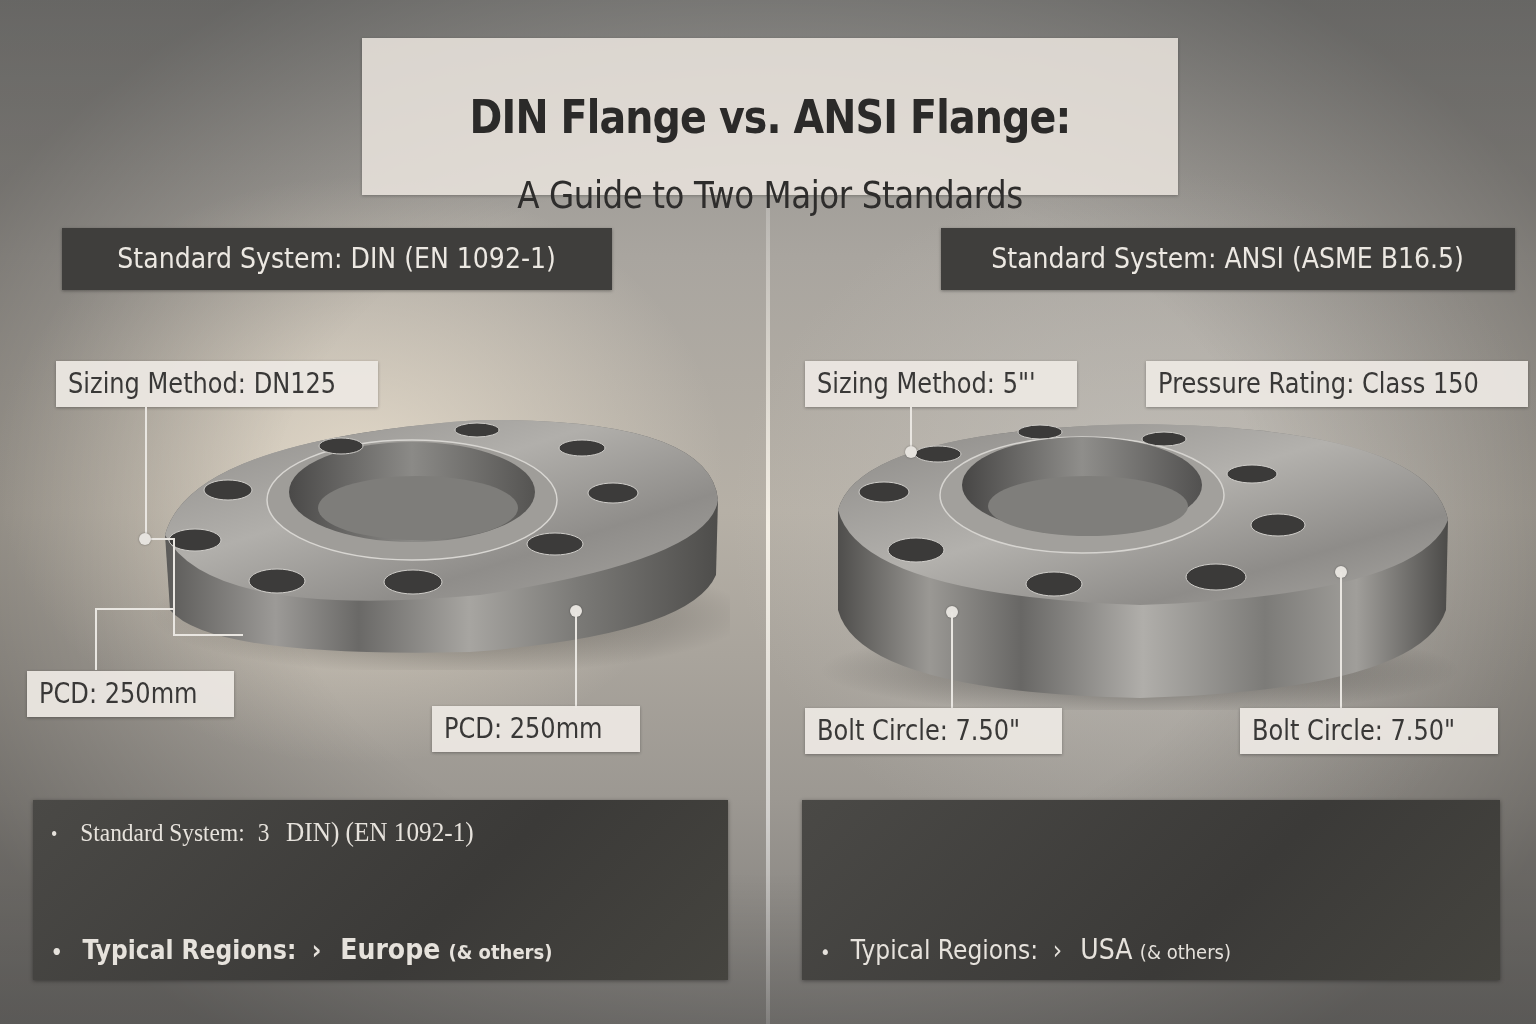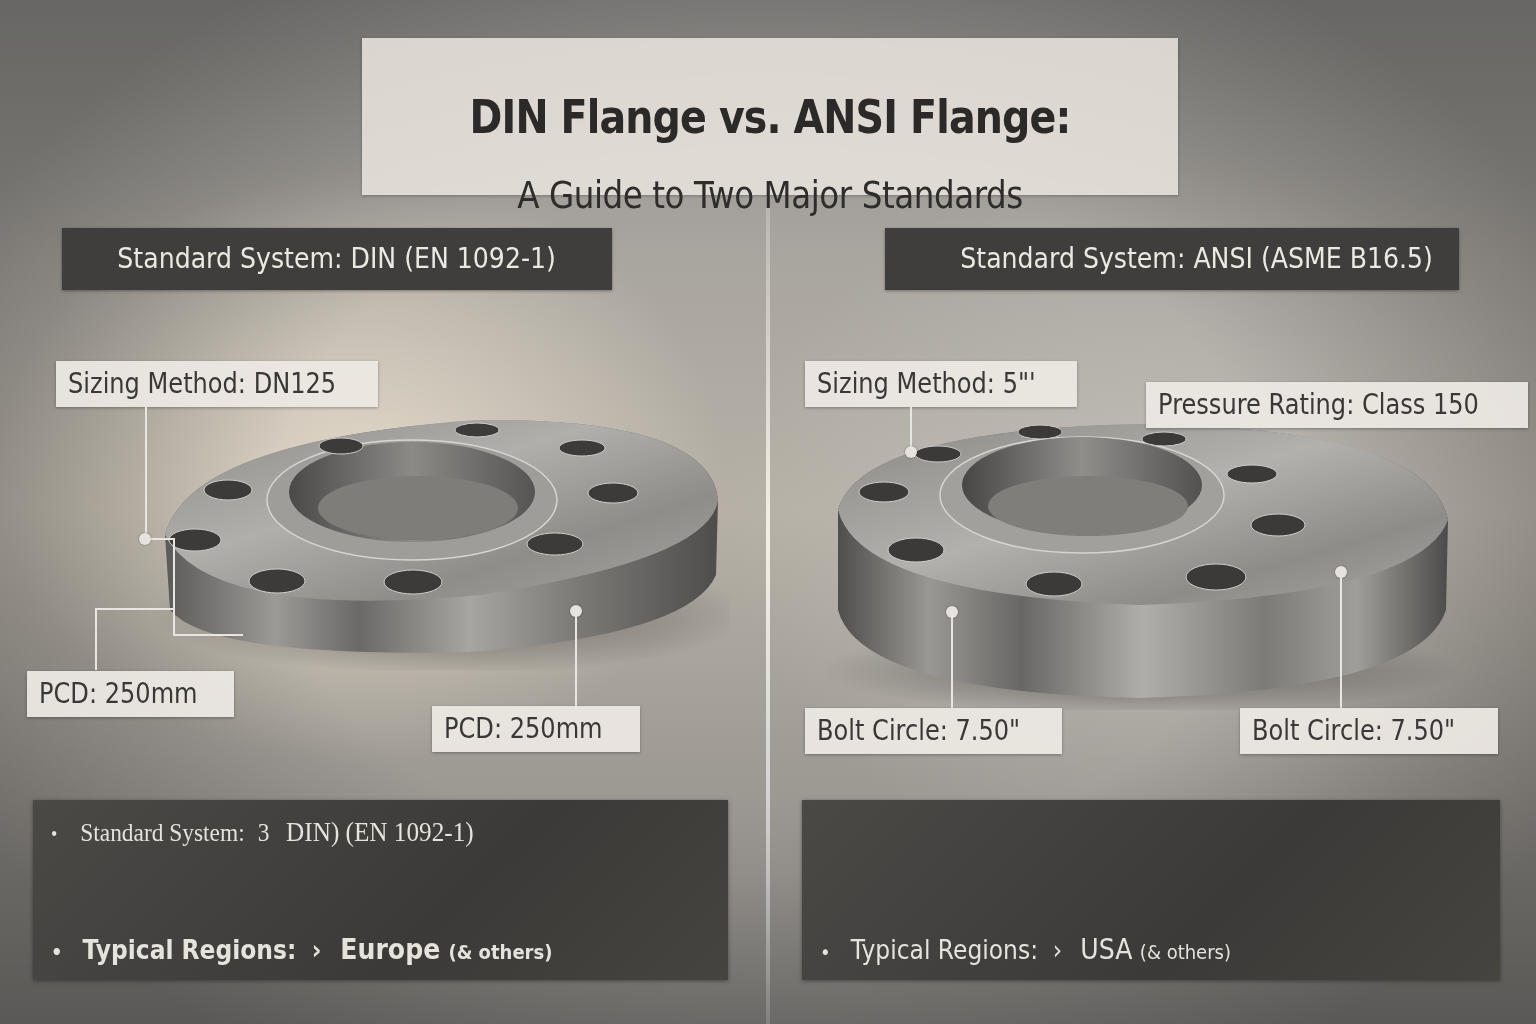--- a/index.html
+++ b/index.html
@@ -76,21 +76,21 @@
 <div class="divider"></div>
 
 <div class="title-box">
   <div class="title-main">DIN Flange vs. ANSI Flange:</div>
   <div class="title-sub">A Guide to Two Major Standards</div>
 </div>
 
 <div class="sys-bar" style="left:62px; width:550px;">
   <span class="inner">Standard System: DIN (EN 1092-1)</span>
 </div>
-<div class="sys-bar" style="left:885px; width:574px;text-align:right;">
+<div class="sys-bar" style="left:941px; width:574px;">
   <span class="inner">Standard System: ANSI (ASME B16.5)</span>
 </div>
 
 <svg class="flange" style="left:150px; top:410px;" width="580" height="260" viewBox="0 0 580 260">
   <defs>
     <linearGradient id="lsideG" x1="0" x2="1" y1="0" y2="0">
       <stop offset="0" stop-color="#5b5a58"></stop>
       <stop offset="0.2" stop-color="#9c9a97"></stop>
       <stop offset="0.35" stop-color="#6a6967"></stop>
       <stop offset="0.55" stop-color="#a7a5a1"></stop>
@@ -200,21 +200,21 @@
 <div class="callout" style="left:432px; top:706px; width:208px;">
   <span class="inner">PCD: 250mm</span>
 </div>
 
 <div class="callout" style="left:805px; top:361px; width:272px;">
   <span class="inner">Sizing Method: 5"'</span>
 </div>
 <div class="line" style="left:910px; top:407px; width:2px; height:45px;"></div>
 <div class="dot" style="left:905px; top:446px;"></div>
 
-<div class="callout" style="left:1146px; top:382px; width:382px;">
+<div class="callout" style="left:1146px; top:361px; width:382px;">
   <span class="inner">Pressure Rating: Class 150</span>
 </div>
 
 <div class="dot" style="left:946px; top:606px;"></div>
 <div class="line" style="left:951px; top:612px; width:2px; height:96px;"></div>
 <div class="callout" style="left:805px; top:708px; width:257px;">
   <span class="inner">Bolt Circle: 7.50"</span>
 </div>
 
 <div class="dot" style="left:1335px; top:566px;"></div>

